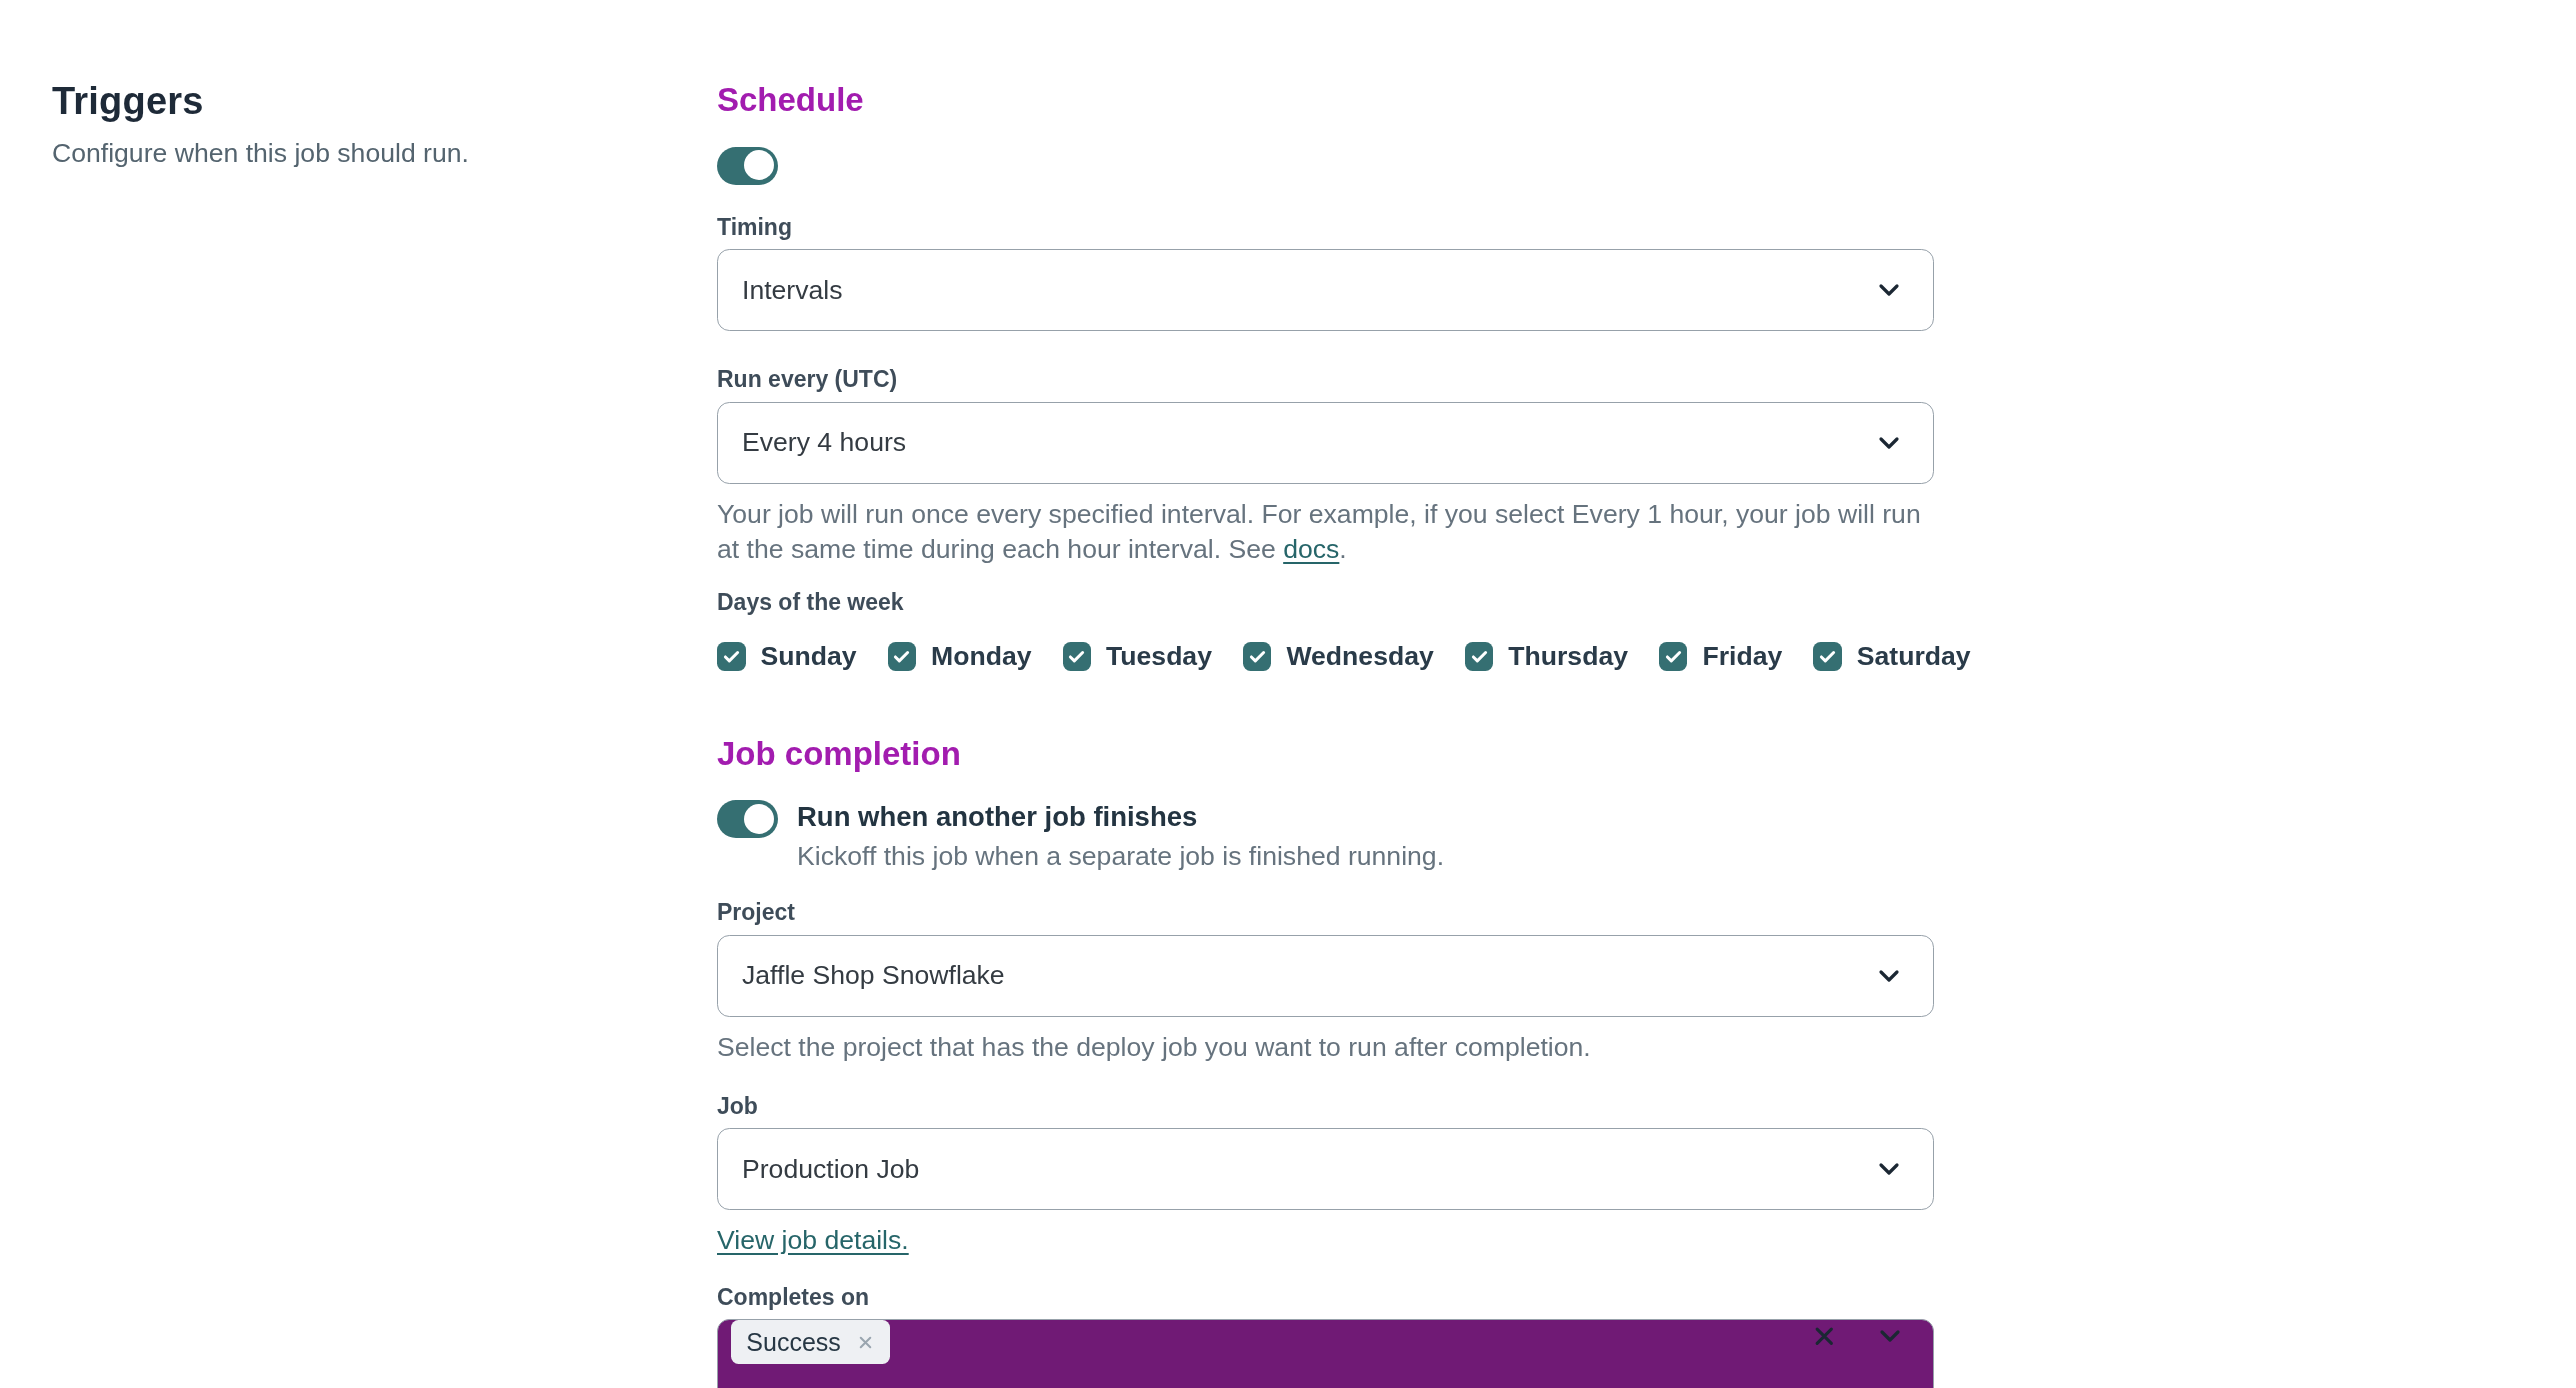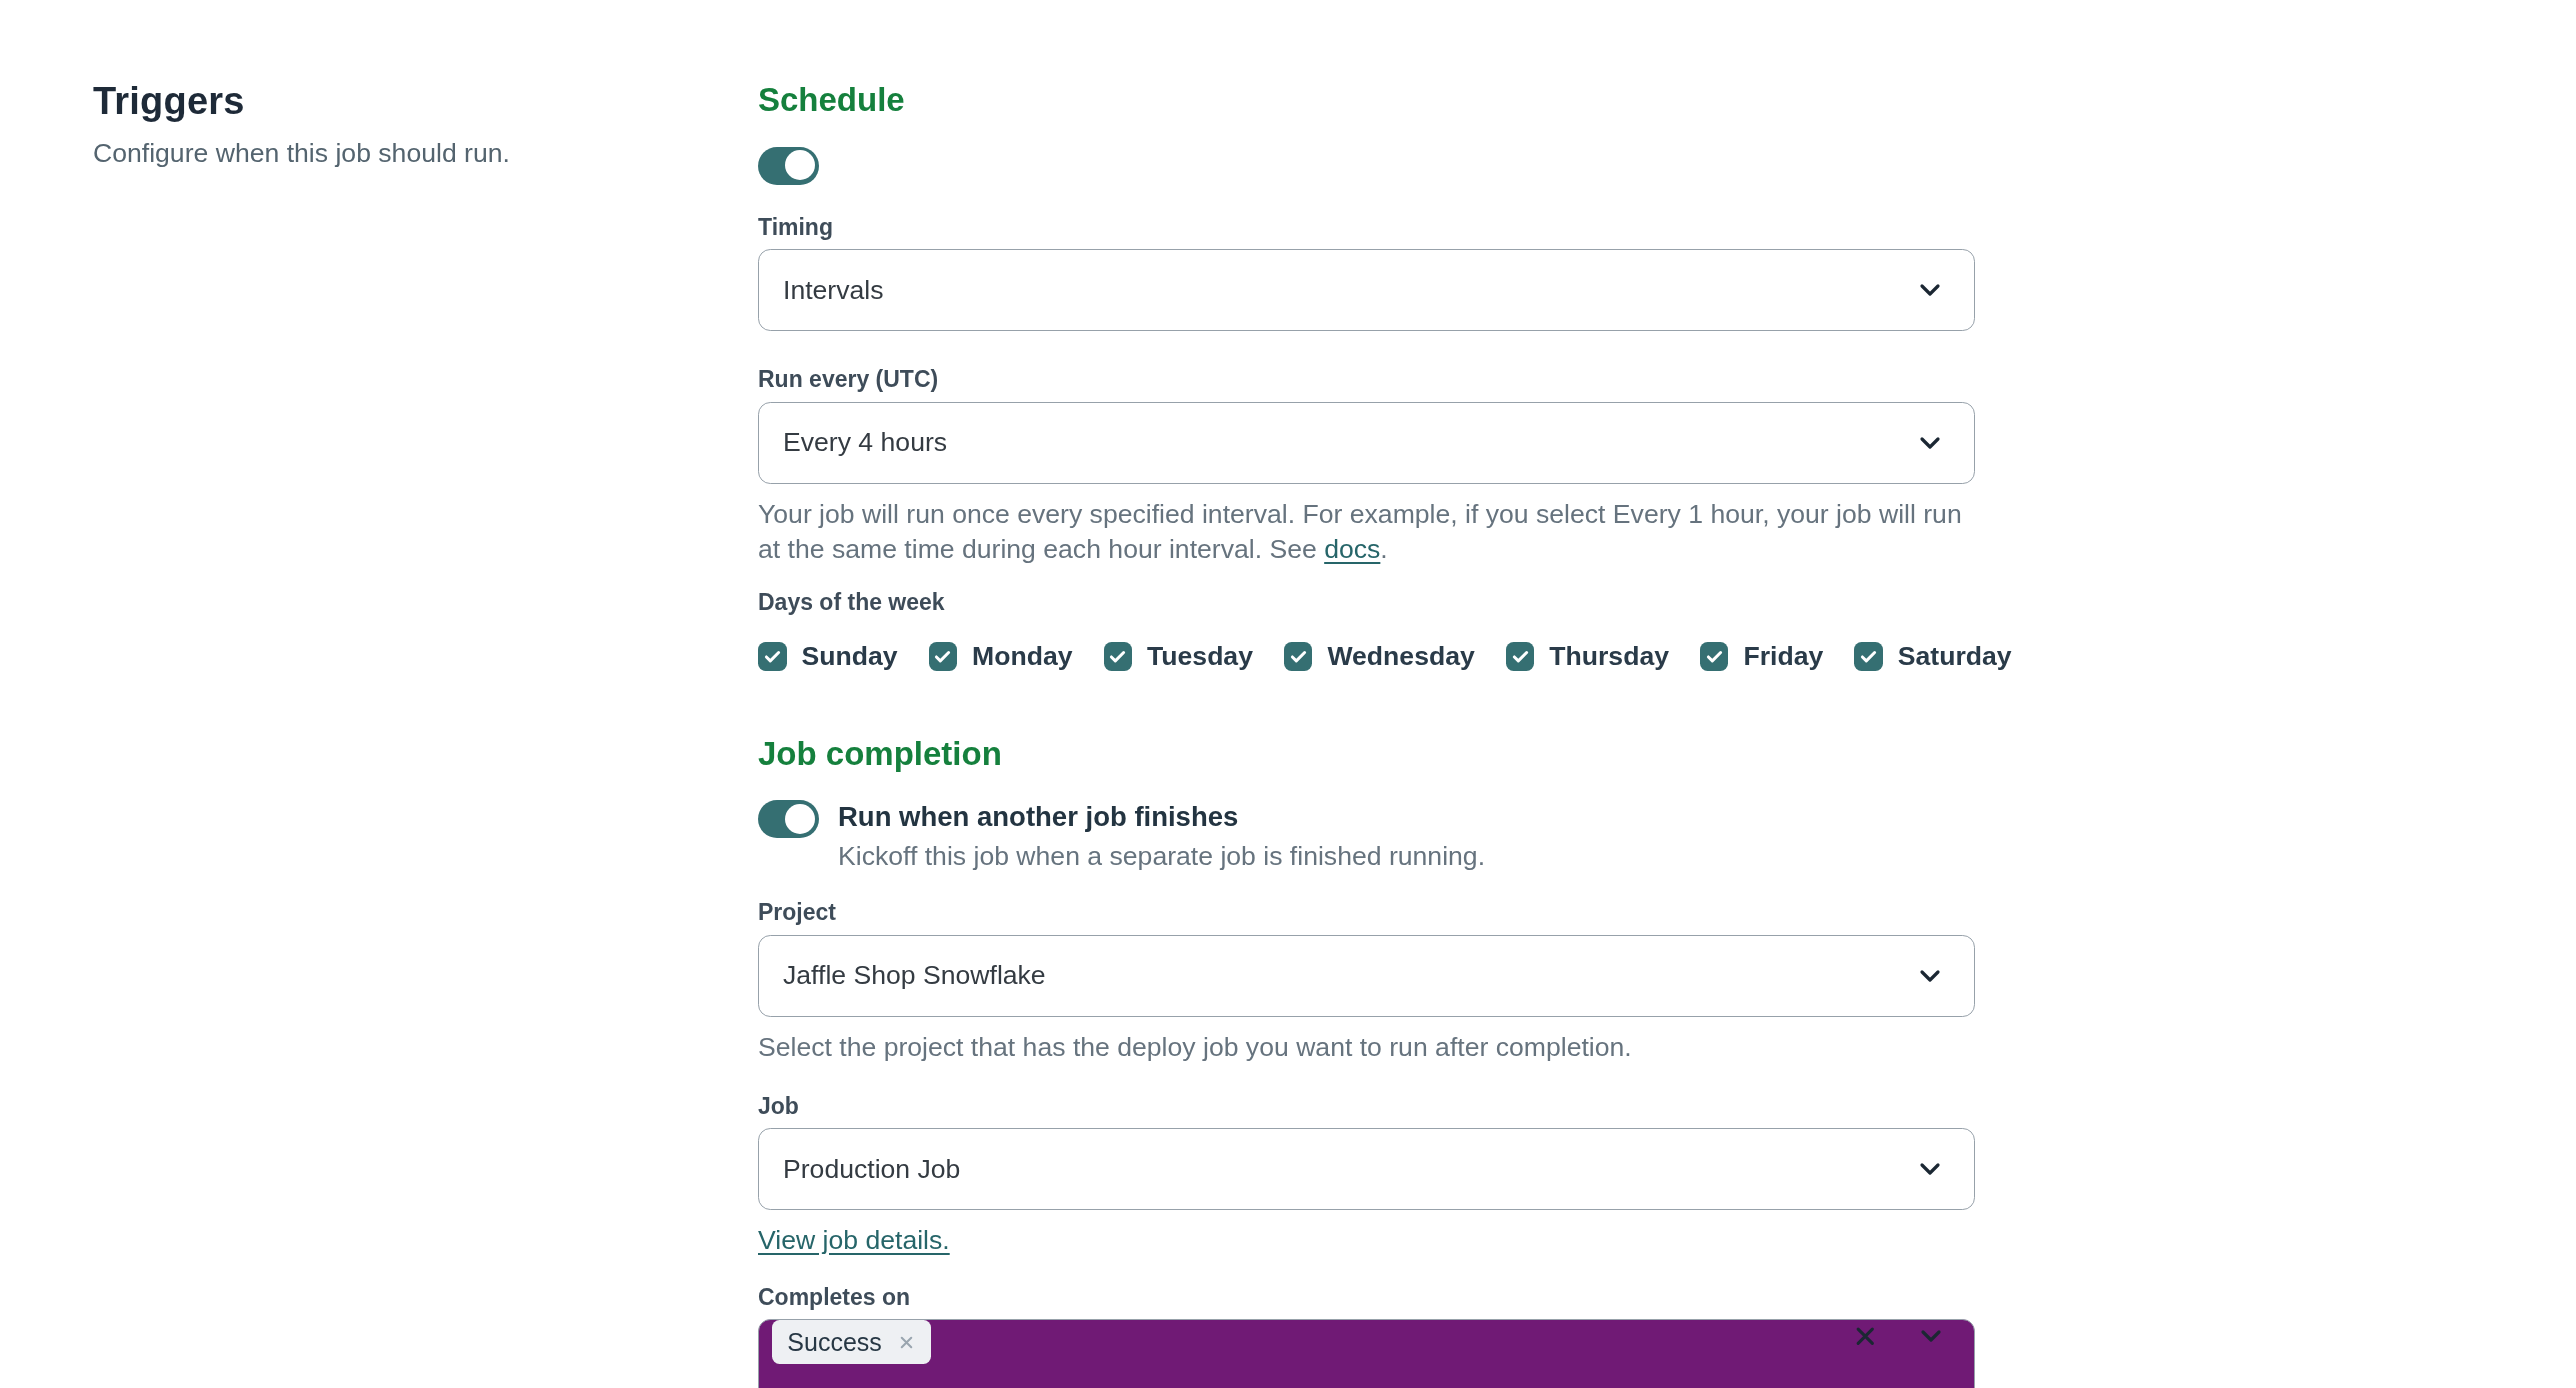--- a/index.html
+++ b/index.html
@@ -6,27 +6,27 @@
   html, body {
     width: 2576px; height: 1389px;
     background: #ffffff;
     font-family: "Liberation Sans", "DejaVu Sans", sans-serif;
     color: #233441;
     overflow: hidden;
   }
   .page { display: flex; width: 2576px; height: 1389px; }
 
   
-  .left-col { width: 717px; padding: 80px 38px 0 52px; flex-shrink: 0; margin-left: 41px; }
+  .left-col { width: 717px; padding: 80px 38px 0 52px; flex-shrink: 0; }
   .left-title { font-size: 38px; font-weight: 700; color: #1e2a38; letter-spacing: 0.2px; }
   .left-sub { margin-top: 15px; font-size: 26.6px; color: #54646f; }
 
   
   .main-col { width: 1217px; padding-top: 82px; flex-shrink: 0; }
-  h2.section { font-size: 33px; line-height: 36px; font-weight: 700; color: #15803d; }
+  h2.section { font-size: 33px; line-height: 36px; font-weight: 700; color: #a21caf; }
 
   .toggle-row { display: flex; margin-top: 28.5px; }
   .toggle {
     width: 61px; height: 38px; border-radius: 19px;
     background: #356f72; position: relative; flex-shrink: 0;
     cursor: pointer;
   }
   .toggle .knob {
     position: absolute; top: 3.8px; right: 3.8px;
     width: 30px; height: 30px; border-radius: 50%;

